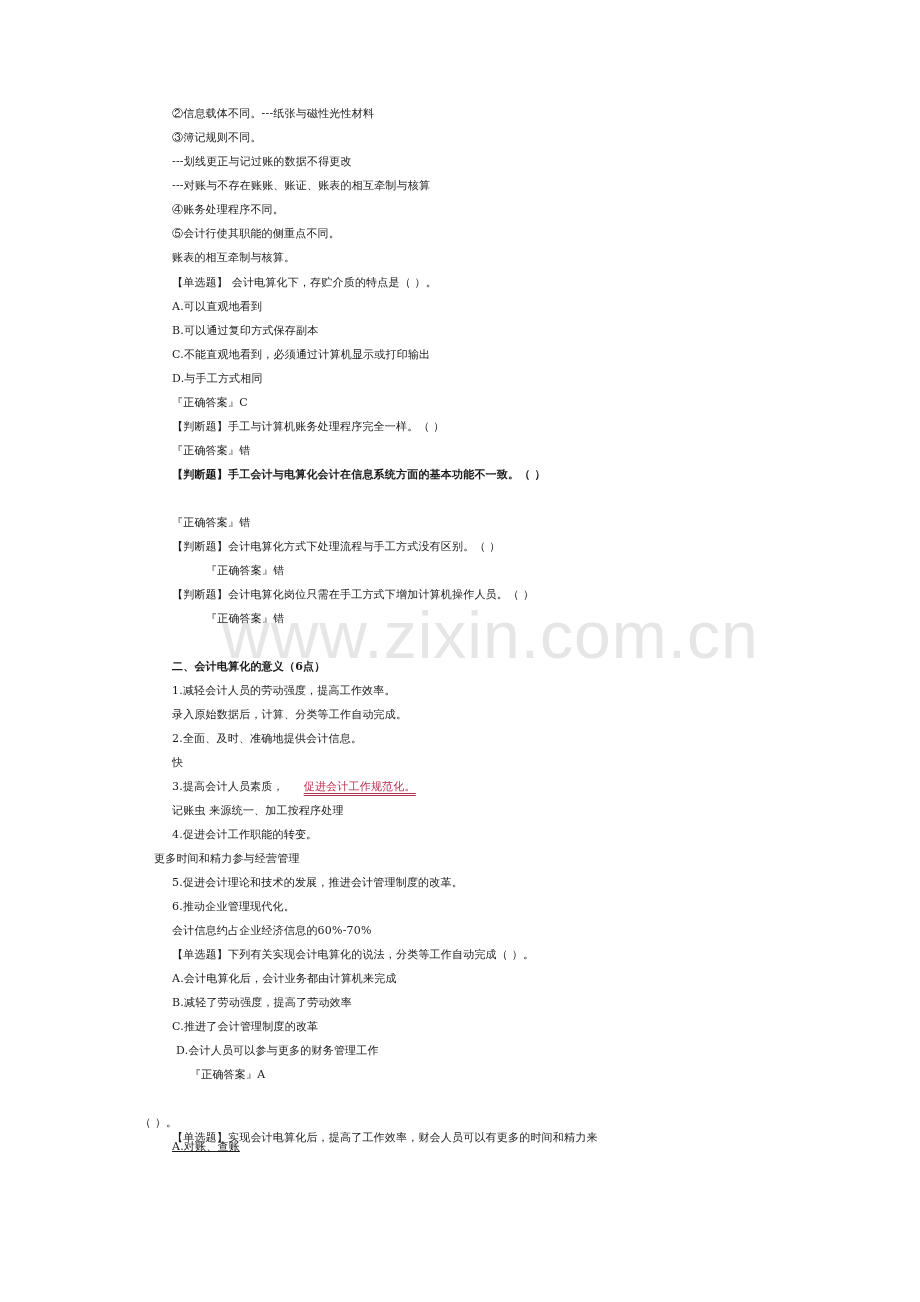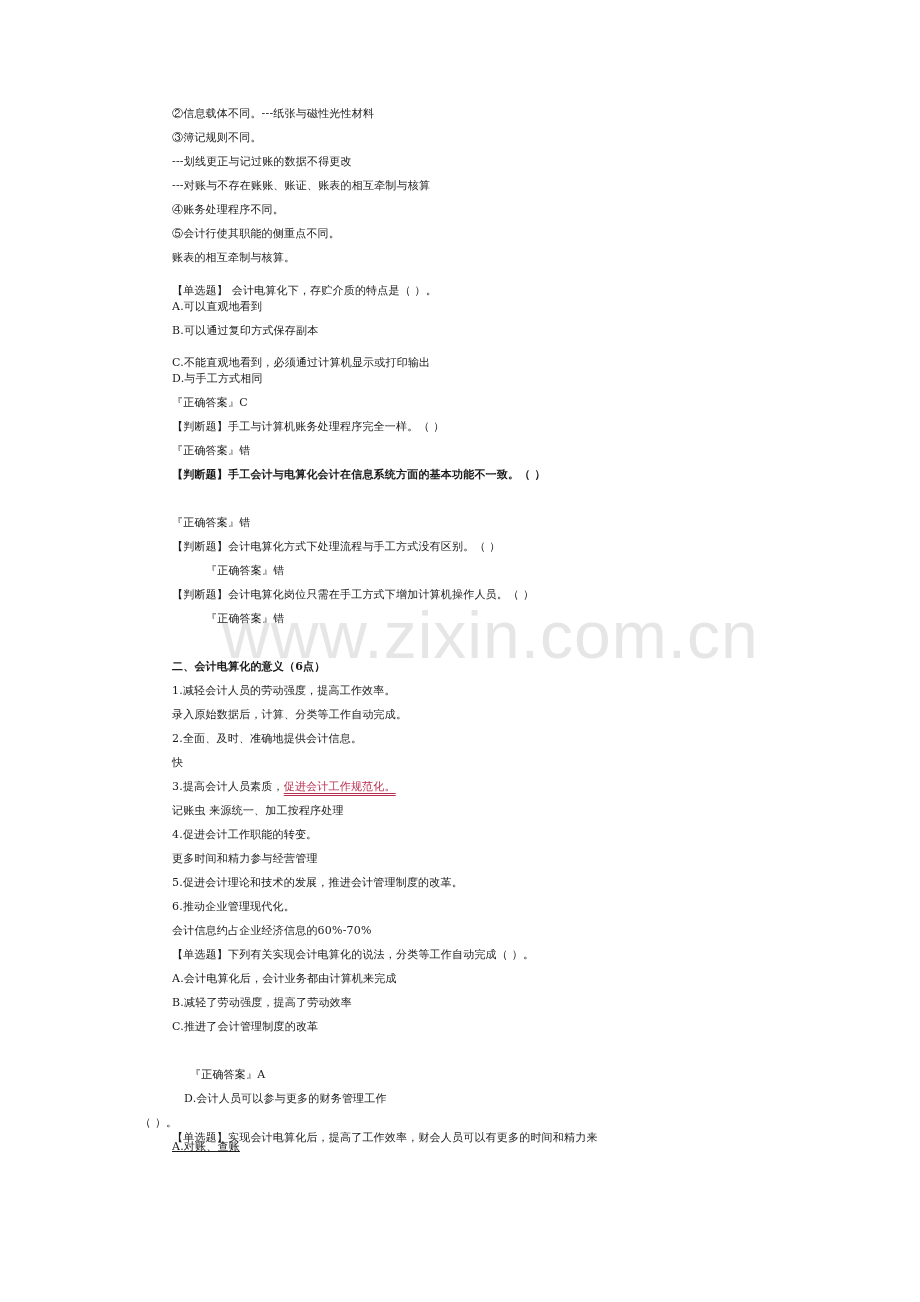--- a/index.html
+++ b/index.html
@@ -1,41 +1,41 @@
 <!DOCTYPE html>
 <html><head>
 <meta charset="utf-8">
 <style>
   html, body { margin: 0; padding: 0; background: #ffffff; }
   body { width: 920px; height: 1302px; position: relative; overflow: hidden;
          font-family: "DejaVu Serif", "Liberation Serif", serif; color: #1a1a1a; }
   .page { position: absolute; left: 0; top: 0; width: 920px; height: 1302px; }
   .line { position: absolute; font-size: 11px; line-height: 20px; white-space: nowrap; letter-spacing: 0.2px; }
   .bold { font-weight: bold; }
-  .red { color: #b8304f; text-decoration: underline double; text-decoration-color: #b8304f; text-underline-offset: 3px; }
+  .red { color: #b8304f; text-decoration: underline double; text-decoration-color: #b8304f; text-underline-offset: 3px; margin-left: 20px; }
   .watermark { position: absolute; left: 222px; top: 600px; font-family: "Liberation Sans", "DejaVu Sans", sans-serif;
                font-size: 66px; line-height: 70px; color: rgba(200,200,200,0.45); letter-spacing: 1px; pointer-events: none; }
 </style>
 </head>
 <body>
 
 <div class="page">
   <div class="watermark">www.zixin.com.cn</div>
   <div id="lines-a">
       <div class="line" style="left: 172px; top: 104px;">②信息载体不同。---纸张与磁性光性材料</div>
       <div class="line" style="left: 172px; top: 128px;">③簿记规则不同。</div>
       <div class="line" style="left: 172px; top: 152px;">---划线更正与记过账的数据不得更改</div>
       <div class="line" style="left: 172px; top: 176px;">---对账与不存在账账、账证、账表的相互牵制与核算</div>
       <div class="line" style="left: 172px; top: 200px;">④账务处理程序不同。</div>
       <div class="line" style="left: 172px; top: 224px;">⑤会计行使其职能的侧重点不同。</div>
       <div class="line" style="left: 172px; top: 248px;">账表的相互牵制与核算。</div>
-      <div class="line" style="left: 172px; top: 273px; margin-top: 8px;">【单选题】 会计电算化下，存贮介质的特点是（  ）。</div>
+      <div class="line" style="left: 172px; top: 273px;">【单选题】 会计电算化下，存贮介质的特点是（  ）。</div>
       <div class="line" style="left: 172px; top: 297px;">A.可以直观地看到</div>
       <div class="line" style="left: 172px; top: 321px;">B.可以通过复印方式保存副本</div>
-      <div class="line" style="left: 172px; top: 353px;">C.不能直观地看到，必须通过计算机显示或打印输出</div>
+      <div class="line" style="left: 172px; top: 345px;">C.不能直观地看到，必须通过计算机显示或打印输出</div>
       <div class="line" style="left: 172px; top: 369px;">D.与手工方式相同</div>
       <div class="line" style="left: 172px; top: 393px;">『正确答案』C</div>
       <div class="line" style="left: 172px; top: 417px;">【判断题】手工与计算机账务处理程序完全一样。（  ）</div>
       <div class="line" style="left: 172px; top: 441px;">『正确答案』错</div>
       <div class="line" style="left: 172px; top: 465px; font-weight: bold;">【判断题】手工会计与电算化会计在信息系统方面的基本功能不一致。（  ）</div>
       <div class="line" style="left: 172px; top: 513px;">『正确答案』错</div>
       <div class="line" style="left: 172px; top: 537px;">【判断题】会计电算化方式下处理流程与手工方式没有区别。（  ）</div>
       <div class="line" style="left: 206px; top: 561px;">『正确答案』错</div>
       <div class="line" style="left: 172px; top: 585px;">【判断题】会计电算化岗位只需在手工方式下增加计算机操作人员。（  ）</div>
       <div class="line" style="left: 206px; top: 609px;">『正确答案』错</div>
@@ -46,27 +46,27 @@
       <div class="line" style="left: 172px; top: 705px;">录入原始数据后，计算、分类等工作自动完成。</div>
       <div class="line" style="left: 172px; top: 729px;">2.全面、及时、准确地提供会计信息。</div>
       <div class="line" style="left: 172px; top: 753px;">快</div>
     </div>
   <div class="line" id="item3" style="left: 172px; top: 777px;">
     <span>3.提高会计人员素质，</span><span class="red">促进会计工作规范化。</span>
   </div>
   <div id="lines-c">
       <div class="line" style="left: 172px; top: 801px;">记账虫 来源统一、加工按程序处理</div>
       <div class="line" style="left: 172px; top: 825px;">4.促进会计工作职能的转变。</div>
-      <div class="line" style="left: 172px; top: 849px;">更多时间和精力参与经营管理</div>
+      <div class="line" style="left: 154px; top: 849px;">更多时间和精力参与经营管理</div>
       <div class="line" style="left: 172px; top: 873px;">5.促进会计理论和技术的发展，推进会计管理制度的改革。</div>
       <div class="line" style="left: 172px; top: 897px;">6.推动企业管理现代化。</div>
       <div class="line" style="left: 172px; top: 921px;">会计信息约占企业经济信息的60%-70%</div>
       <div class="line" style="left: 172px; top: 945px;">【单选题】下列有关实现会计电算化的说法，分类等工作自动完成（  ）。</div>
       <div class="line" style="left: 172px; top: 969px;">A.会计电算化后，会计业务都由计算机来完成</div>
       <div class="line" style="left: 172px; top: 993px;">B.减轻了劳动强度，提高了劳动效率</div>
       <div class="line" style="left: 172px; top: 1017px;">C.推进了会计管理制度的改革</div>
-      <div class="line" style="left: 184px; top: 1041px; margin-top: 48px;">D.会计人员可以参与更多的财务管理工作</div>
+      <div class="line" style="left: 176px; top: 1041px;">D.会计人员可以参与更多的财务管理工作</div>
       <div class="line" style="left: 190px; top: 1065px;">『正确答案』A</div>
       <div class="line" style="left: 172px; top: 1128px;">【单选题】实现会计电算化后，提高了工作效率，财会人员可以有更多的时间和精力来</div>
       <div class="line" style="left: 140px; top: 1113px;">（  ）。</div>
       <div class="line" style="left: 172px; top: 1137px; text-decoration: underline;">A.对账、查账</div>
     </div>
 </div>
 
 </body></html>

